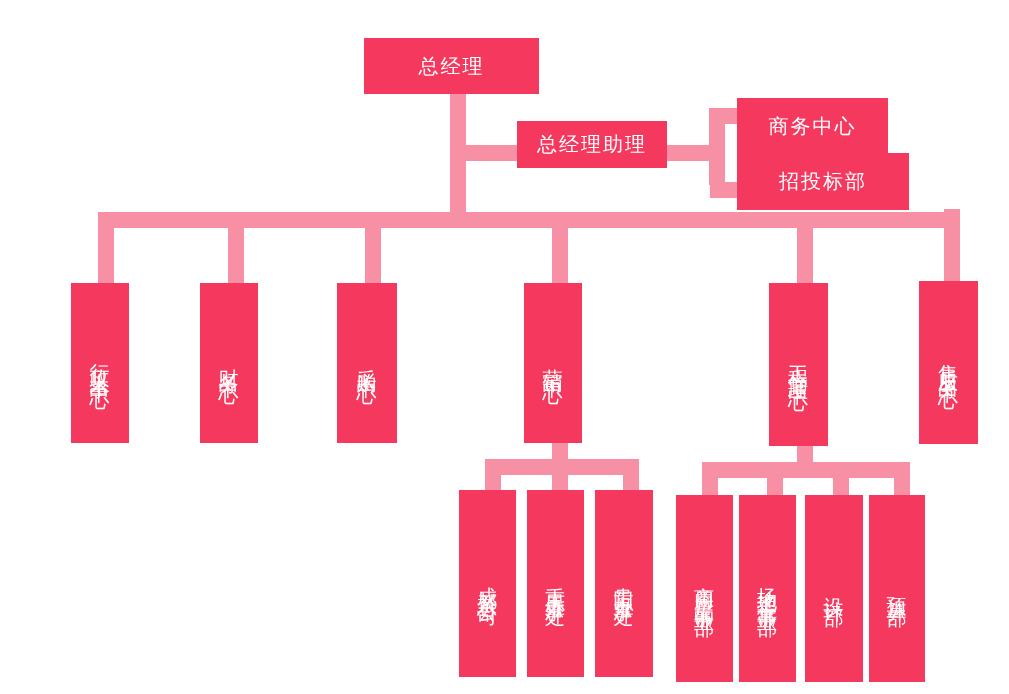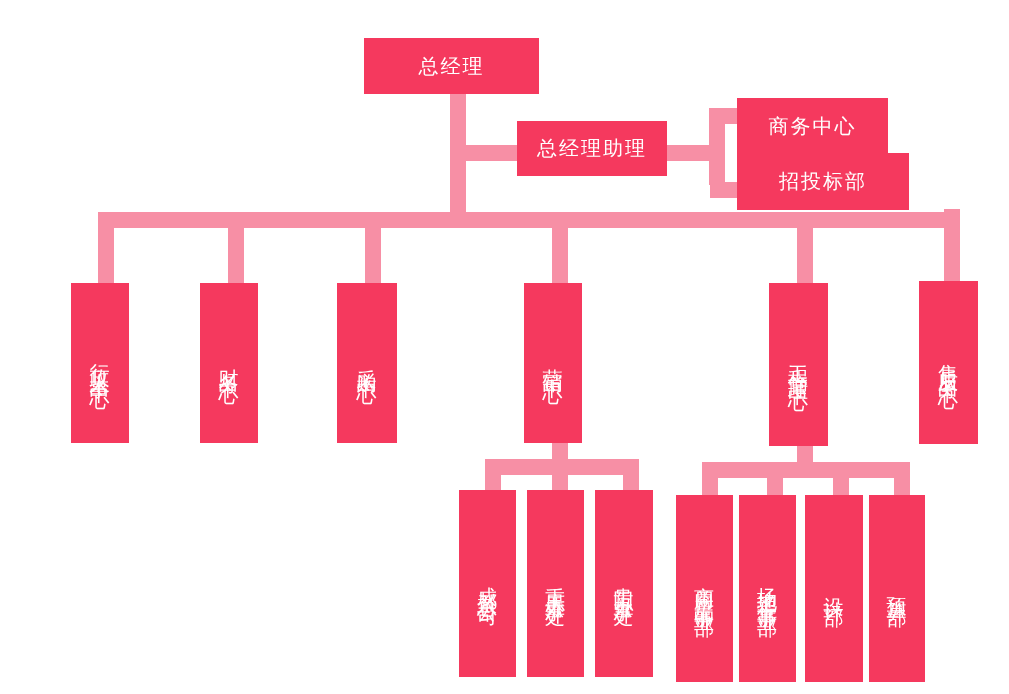--- a/index.html
+++ b/index.html
@@ -82,21 +82,21 @@
   <div class="line h" style="left:686px; top:446px; width:195px;"></div>
   <div class="line v" style="left:686px; top:446px; height:33px;"></div>
   <div class="line v" style="left:751px; top:446px; height:33px;"></div>
   <div class="line v" style="left:817px; top:446px; height:33px;"></div>
   <div class="line v" style="left:878px; top:446px; height:33px;"></div>
 
   <div class="node horizontal" style="left:348px; top:22px; width:175px; height:56px;">
     <span>总经理</span>
   </div>
 
-  <div class="node horizontal" style="left:501px; top:105px; width:150px; height:55px;">
+  <div class="node horizontal" style="left:501px; top:105px; width:150px; height:47px;">
     <span>总经理助理</span>
   </div>
   <div class="node horizontal" style="left:721px; top:82px; width:151px; height:57px;">
     <span>商务中心</span>
   </div>
   <div class="node horizontal" style="left:721px; top:137px; width:172px; height:57px;">
     <span>招投标部</span>
   </div>
 
   <div class="node vertical" style="left:55px; top:267px; width:58px; height:160px;">

